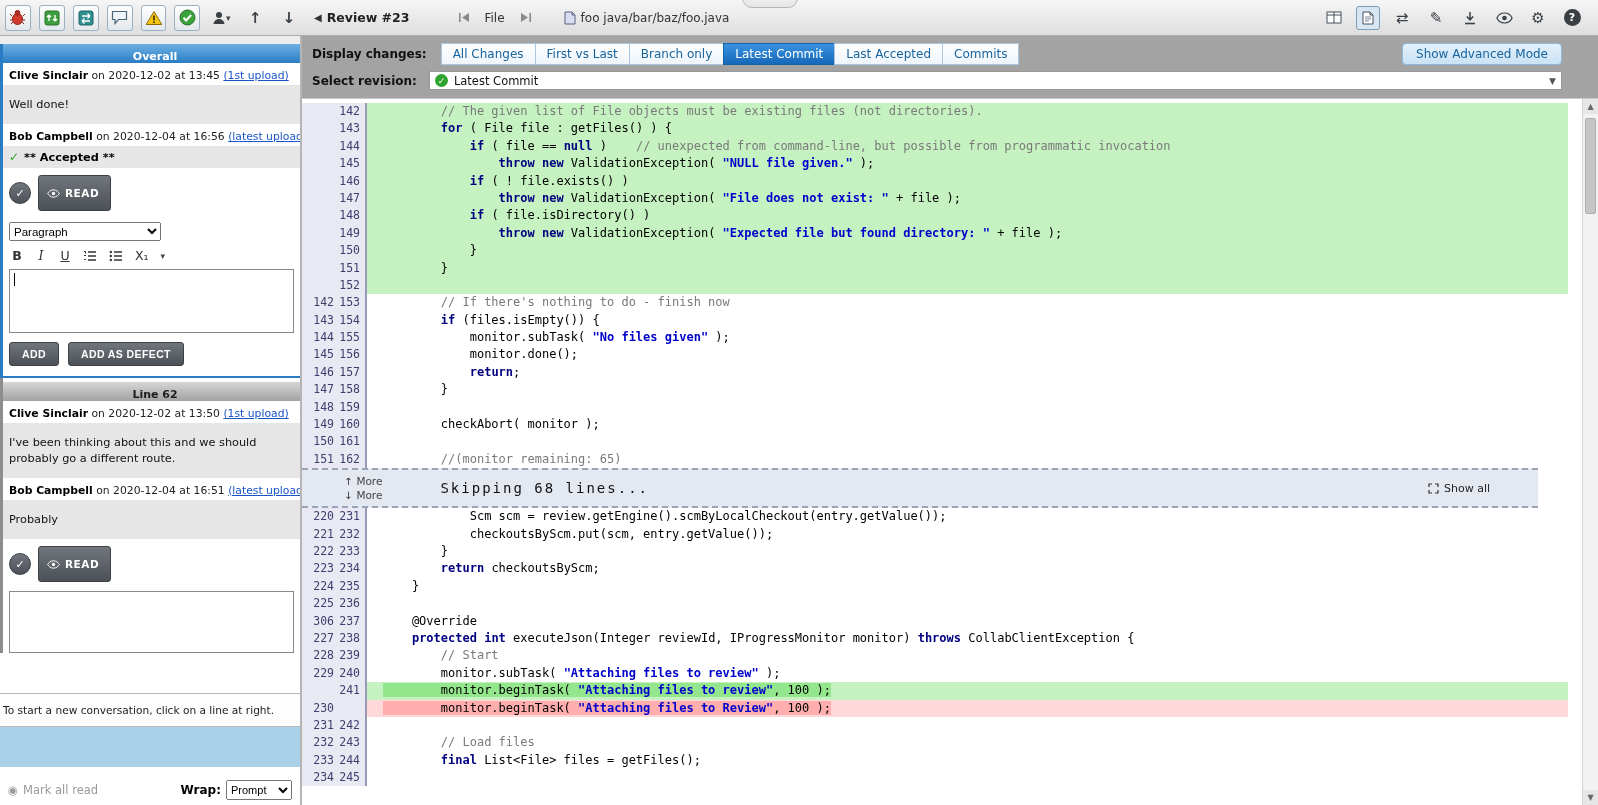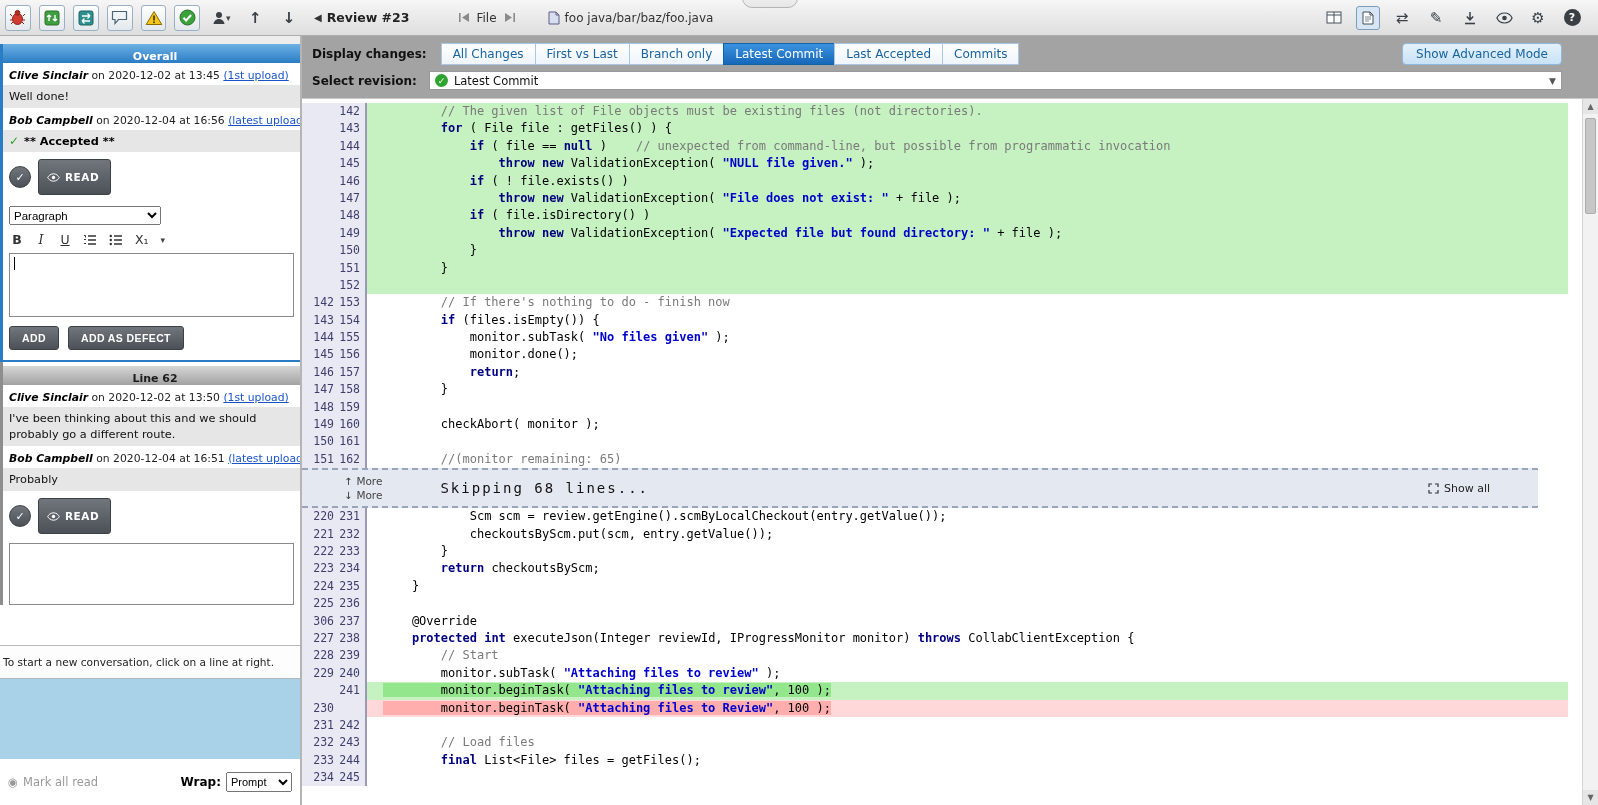--- a/index.html
+++ b/index.html
@@ -13,21 +13,21 @@
             background:linear-gradient(#f6f6f6,#dedede); border-bottom:1px solid #adadad; position:relative; }
   .topbar-left { width:302px; flex:none; display:flex; align-items:center; gap:8px; padding-left:5px; }
   .tb-btn { width:26px; height:26px; display:flex; align-items:center; justify-content:center;
             border:1px solid #9ab0c4; border-radius:3px; background:linear-gradient(#ffffff,#e3e8ec); cursor:pointer; }
   .tb-plain { border:1px solid transparent; background:transparent; }
   .arrow-glyph { font-size:15px; font-weight:bold; color:#3a4046; }
   .topbar-main { flex:1; display:flex; align-items:center; position:relative; height:100%; padding-left:12px; }
   .back-btn { display:flex; align-items:center; gap:5px; cursor:pointer; }
   .back-chevron { font-size:10px; color:#333; }
   .back-label { font-weight:bold; font-size:12.5px; color:#222; }
-  .file-nav { display:flex; align-items:center; gap:7px; margin-left:48px; }
+  .file-nav { display:flex; align-items:center; gap:15px; margin-left:48px; }
   .file-nav-label { font-size:12px; color:#333; }
   .breadcrumb { display:flex; align-items:center; gap:5px; margin-left:32px; font-size:12px; color:#333; }
   .pill { position:absolute; left:440px; top:-14px; width:56px; height:22px; border:1px solid #b5b5b5;
           border-radius:10px; background:linear-gradient(#fafafa,#e6e6e6); }
   .right-icons { margin-left:auto; display:flex; align-items:center; gap:10px; padding-right:14px; }
   .ri { width:24px; height:24px; display:flex; align-items:center; justify-content:center; cursor:pointer; }
   .ri-glyph { font-size:15px; color:#3a4046; }
   .ri-pressed { border:1px solid #7d9db8; border-radius:3px; background:#d7e6f2; }
   .help-circle { width:17px; height:17px; border-radius:50%; background:#3a3f44; color:#fff;
                  font-size:11px; font-weight:bold; display:flex; align-items:center; justify-content:center; }
@@ -39,24 +39,24 @@
   .sidebar { width:302px; flex:none; background:#fff; border-right:2px solid #b5b5b5;
              display:flex; flex-direction:column; min-height:0; }
   .side-gap { height:8px; background:#ededed; flex:none; }
   .section { border-left:3px solid #2a7cc4; }
   .section.gray-side { border-left-color:#8d8d8d; }
   .sec-header { height:19px; display:flex; align-items:center; gap:6px; padding-left:7px;
                 font-size:11px; font-weight:bold; cursor:pointer;flex-direction:column; }
   .sec-header.blue { background:linear-gradient(#6db1e4,#2a7cc4); color:#fff; }
   .sec-header.gray { background:linear-gradient(#d6d6d6,#a2a2a2); color:#1c1c1c; margin-top:4px; }
   .author-row { padding:6px 6px 3px 6px; font-size:10.8px; white-space:nowrap; overflow:hidden; }
-  .author-name { font-weight:bold; color:#000;font-style:italic; }
+  .author-name { font-weight:bold; color:#000; }
   .author-meta { color:#222; }
   .author-link { color:#1a55c8; text-decoration:underline; cursor:pointer; }
-  .comment-body { background:#e6e6e6; padding:4px 6px; font-size:11.3px; color:#111; line-height:1.35; }
+  .comment-body { background:#e6e6e6; padding:12px 6px; font-size:11.3px; color:#111; line-height:1.35; }
   .accepted-row { background:#e6e6e6; padding:4px 6px; font-size:11.3px; display:flex; align-items:center; gap:5px; }
   .accepted-check { color:#2e9e2e; font-weight:bold; font-size:12px; }
   .accepted-text { font-weight:bold; }
   .btns-row { display:flex; align-items:center; gap:7px; padding:7px 6px; }
   .circle-btn { width:22px; height:22px; border-radius:50%; background:linear-gradient(#70767c,#4b5156);
                 border:1px solid #3c4146; color:#fff; font-size:11px; display:flex; align-items:center;
                 justify-content:center; cursor:pointer; }
   .read-btn { height:36px; display:flex; align-items:center; gap:5px; padding:0 11px 0 8px;
               background:linear-gradient(#70767c,#4b5156); border:1px solid #3c4146; border-radius:3px;
               color:#fff; font-size:10.5px; font-weight:bold; letter-spacing:.5px; cursor:pointer; }

